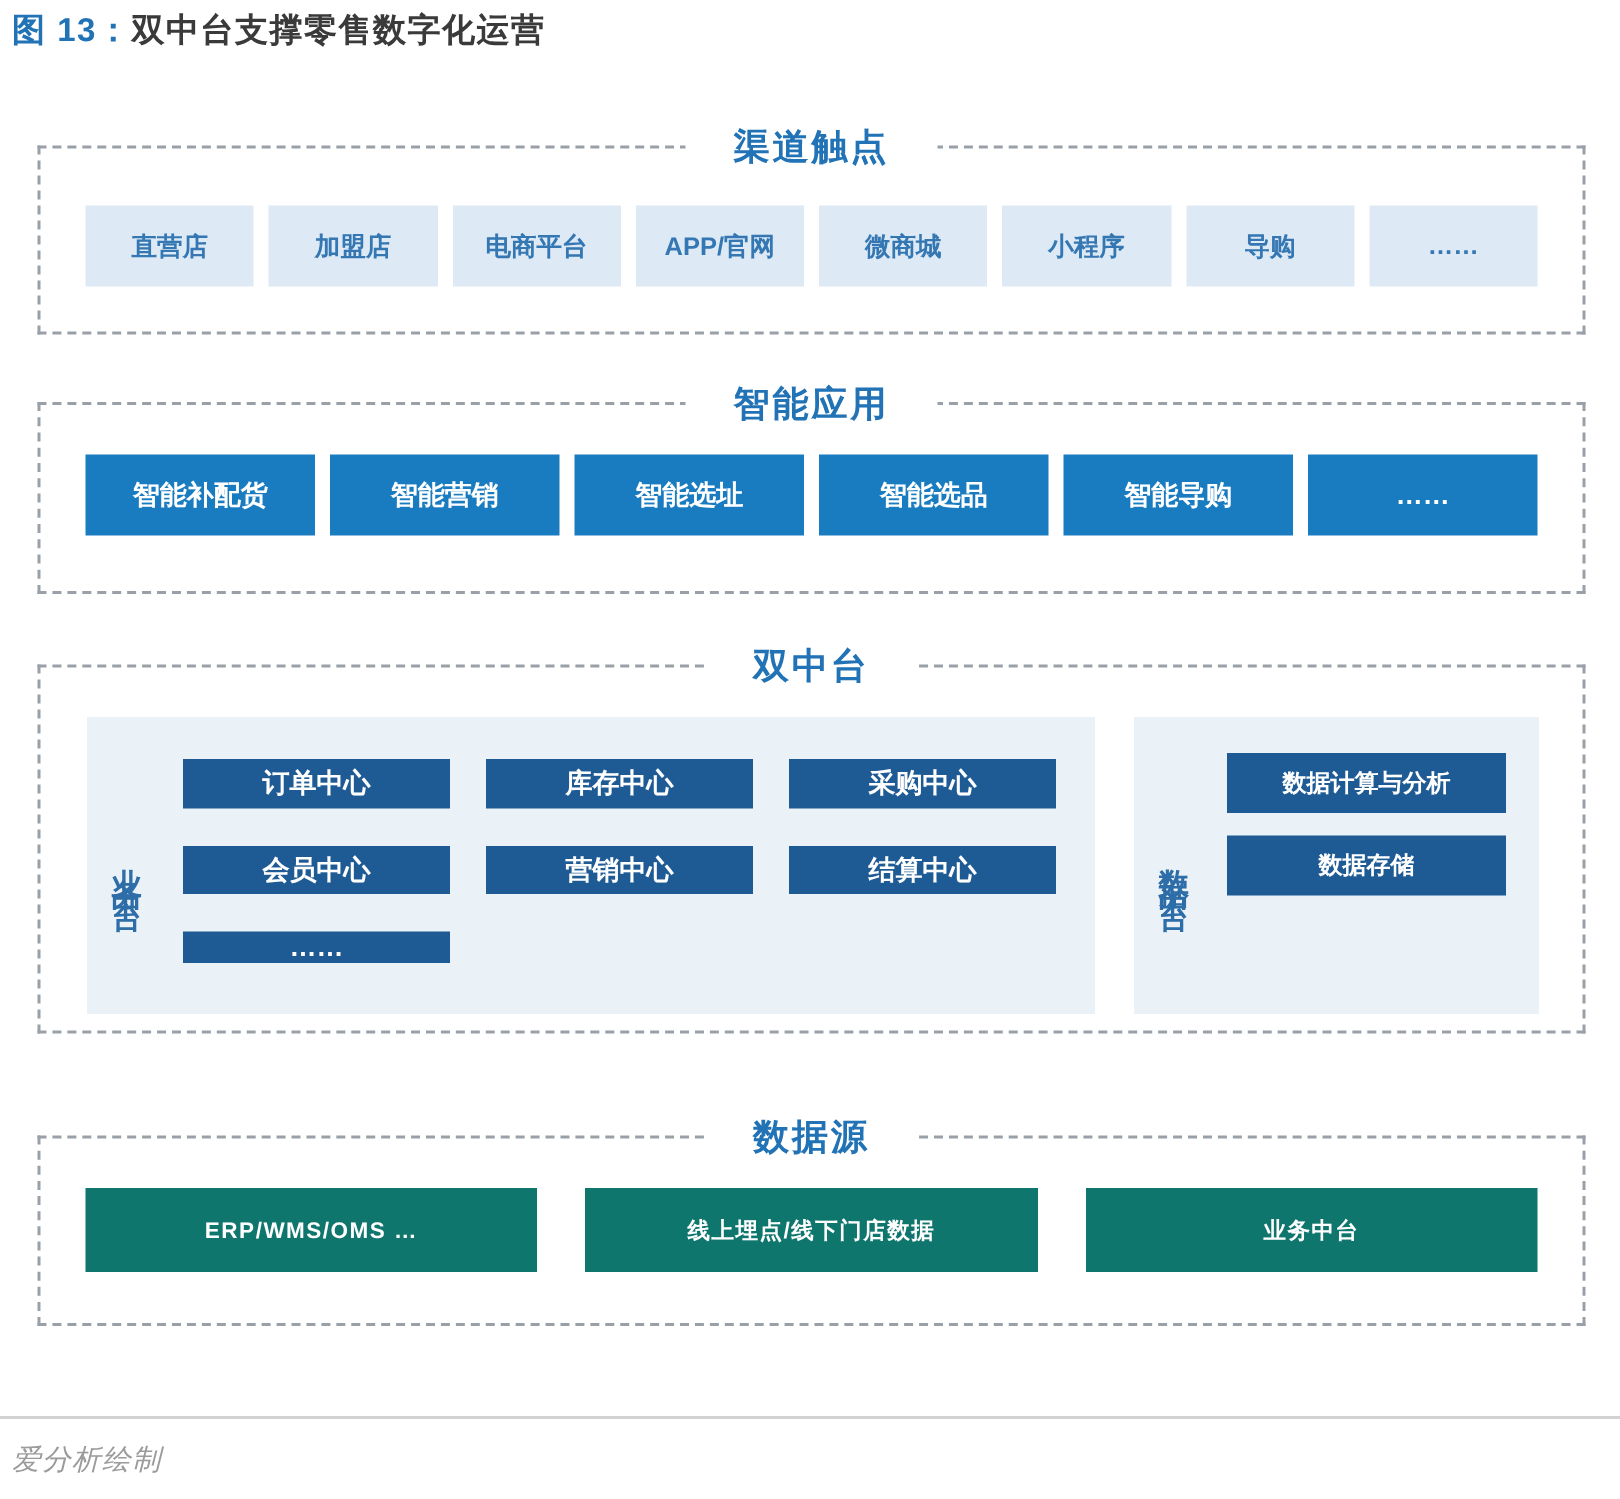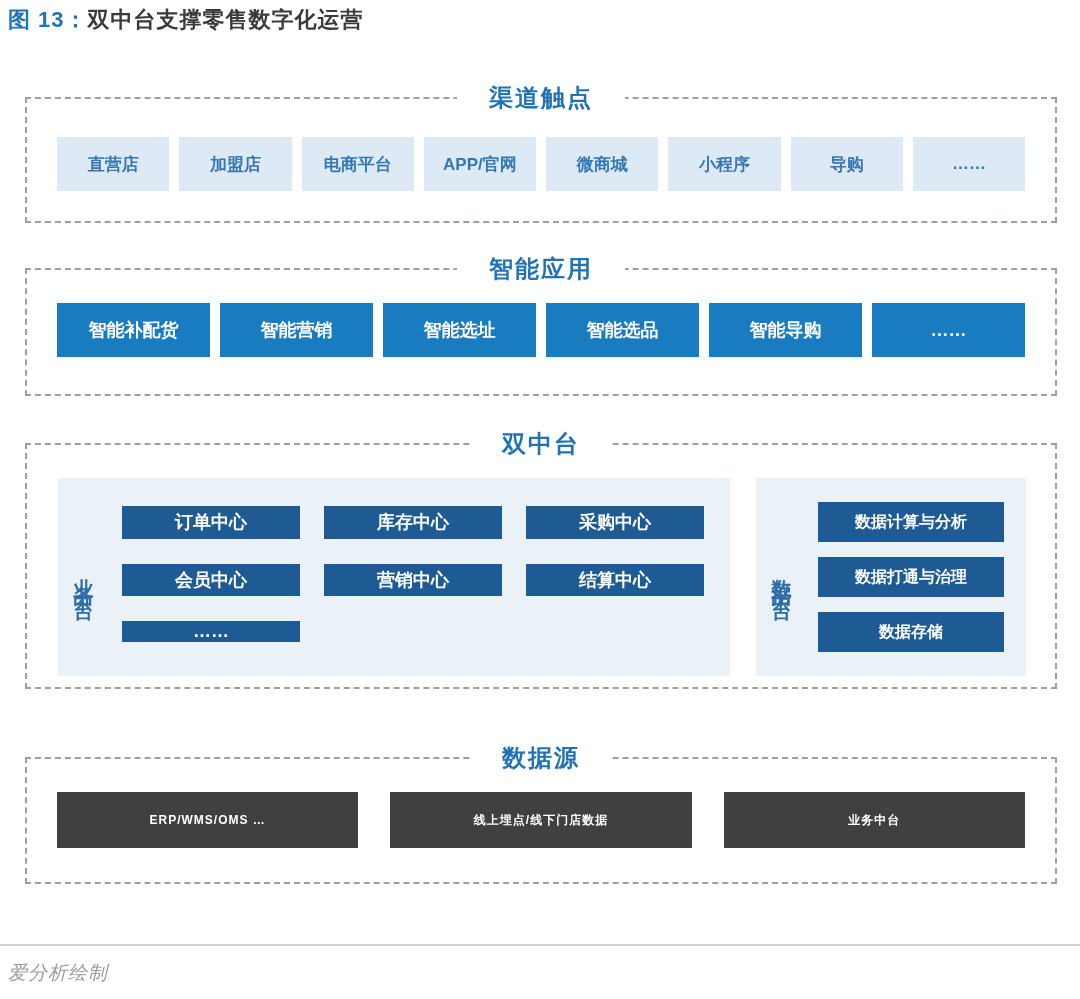--- a/index.html
+++ b/index.html
@@ -79,23 +79,23 @@
 
   #section-apps .row { top: 33px; height: 54px; }
   #section-apps .cell {
     background: #1a7cc0;
     color: #ffffff;
     font-size: 18px;
   }
 
   #section-sources .row { top: 33px; height: 56px; gap: 32px; }
   #section-sources .cell {
-    background: #404040;
+    background: #0f766e;
     color: #ffffff;
-    font-size: 12px;
+    font-size: 15px;
     letter-spacing: 1px;
   }
 
   
   .panel {
     position: absolute;
     top: 33px;
     height: 198px;
     background: #eaf1f7;
   }
@@ -215,21 +215,20 @@
         <div class="navy-box">营销中心</div>
         <div class="navy-box">结算中心</div>
         <div class="navy-box">……</div>
       </div>
     </div>
 
     <div class="panel" id="data-panel">
       <div class="vlabel">数据中台</div>
       <div class="data-grid">
         <div class="navy-box">数据计算与分析</div>
-        <div class="navy-box">数据打通与治理</div>
         <div class="navy-box">数据存储</div>
       </div>
     </div>
   </div>
 
   <div class="section" id="section-sources">
     <div class="section-title">数据源</div>
     <div class="row">
       <div class="cell">ERP/WMS/OMS …</div>
       <div class="cell">线上埋点/线下门店数据</div>

